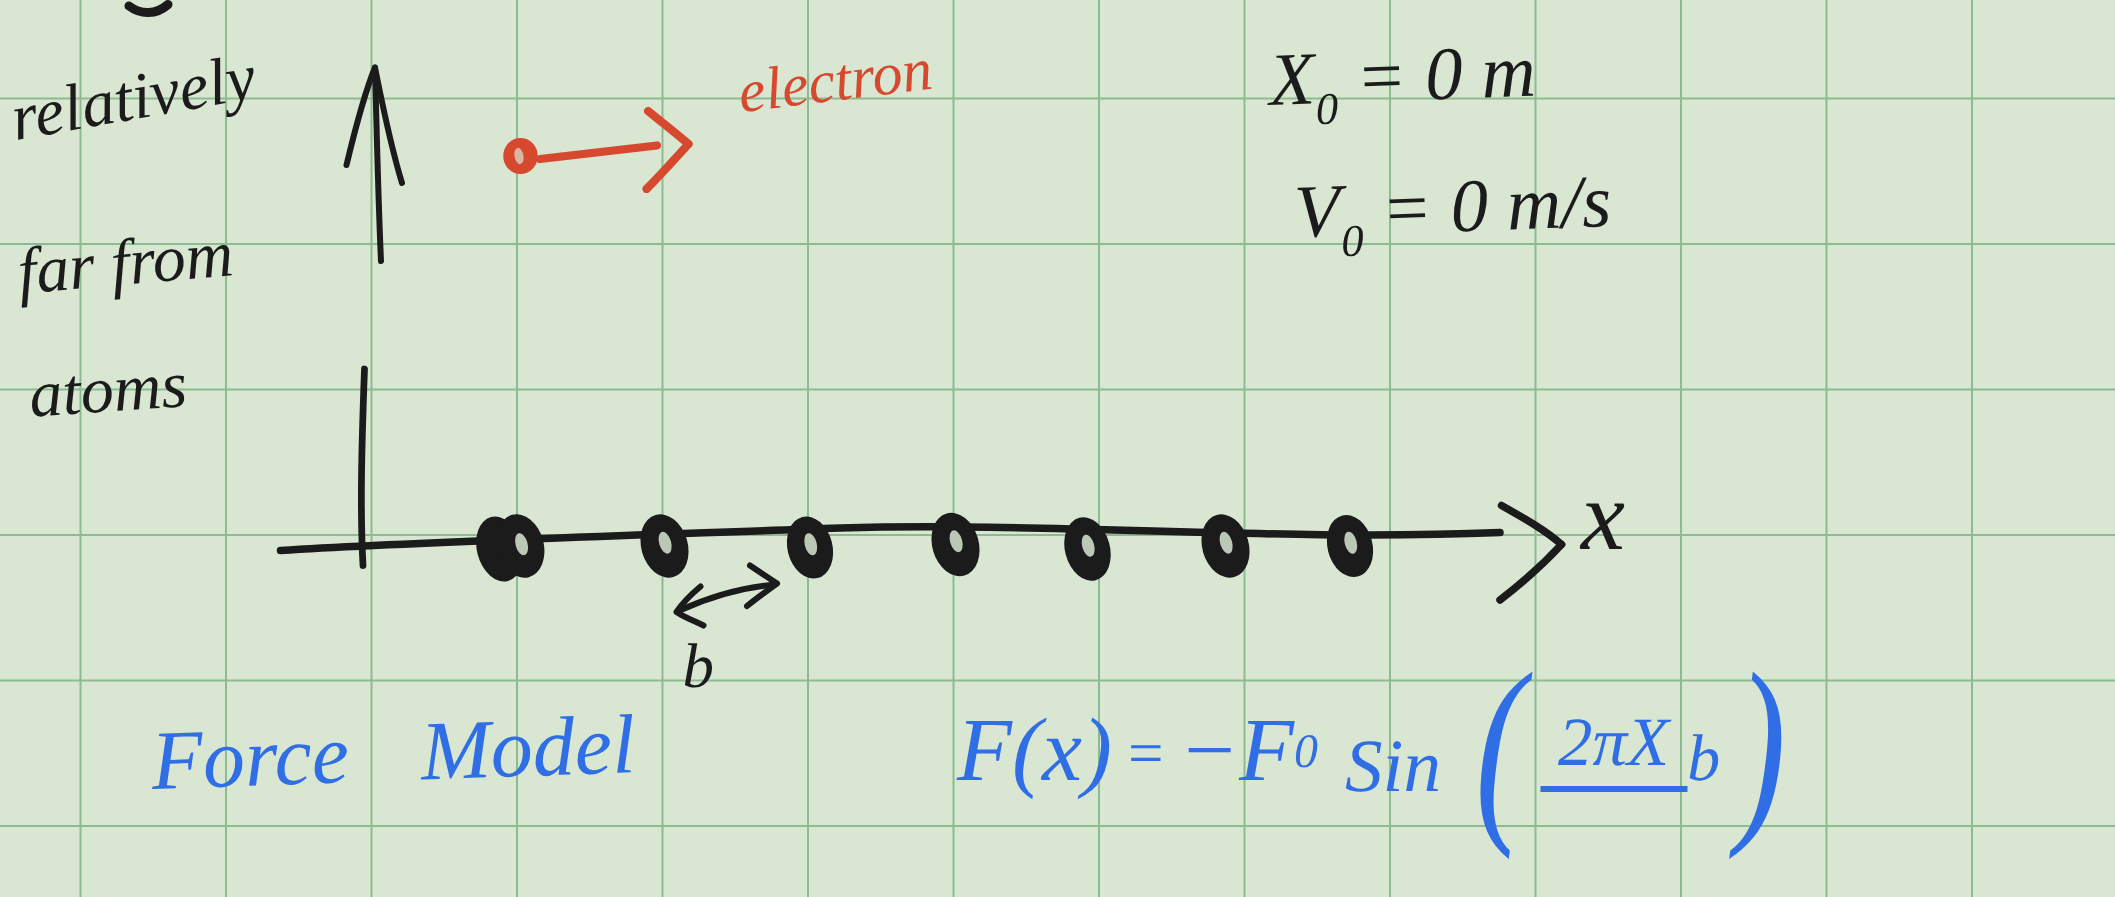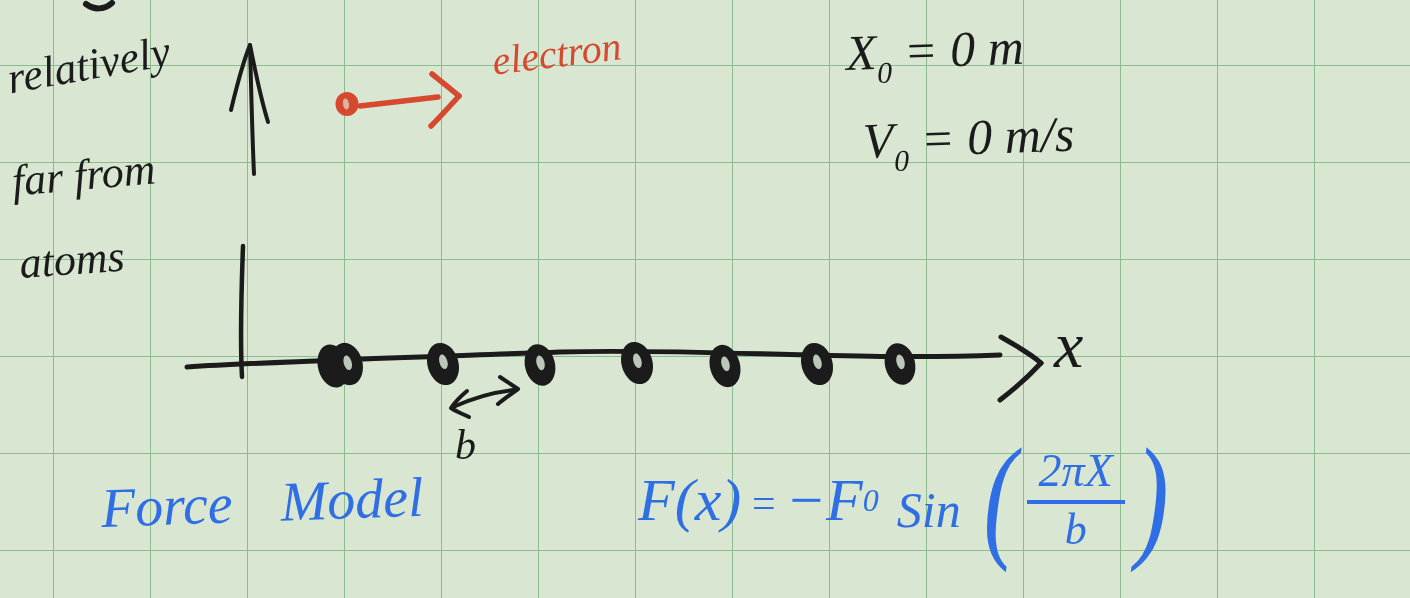--- a/index.html
+++ b/index.html
@@ -46,21 +46,21 @@
     left:638px;top:416px;height:168px;
     display:flex;align-items:center;
     color:var(--ink-blue);
   }
   .f-main{font-size:60px;font-style:italic;}
   .f-eq{font-size:42px;font-style:italic;margin:6px 8px 0 8px;}
   .f-sub{font-size:32px;font-style:italic;line-height:0;vertical-align:-16px;}
   .f-func{font-size:50px;font-style:italic;margin-left:18px;margin-top:20px;}
   .f-paren{font-size:138px;font-weight:400;line-height:0;margin-top:-6px;transform:scaleX(.72);}
   .f-paren.open{margin-left:16px;}
-  .f-frac{display:inline-flex;flex-direction:column;align-items:center;margin:0 4px;}
+  .f-frac{display:inline-flex;flex-direction:row;align-items:flex-end;margin:0 4px;}
   .f-num{font-size:46px;font-style:italic;padding:0 12px 6px 12px;border-bottom:4px solid var(--ink-blue);}
   .f-den{font-size:44px;font-style:italic;padding-top:4px;}
 </style>
 </head>
 <body>
 
 <div class="canvas">
 
   <svg class="sketch" width="1410" height="598" viewBox="0 0 1410 598">
 

